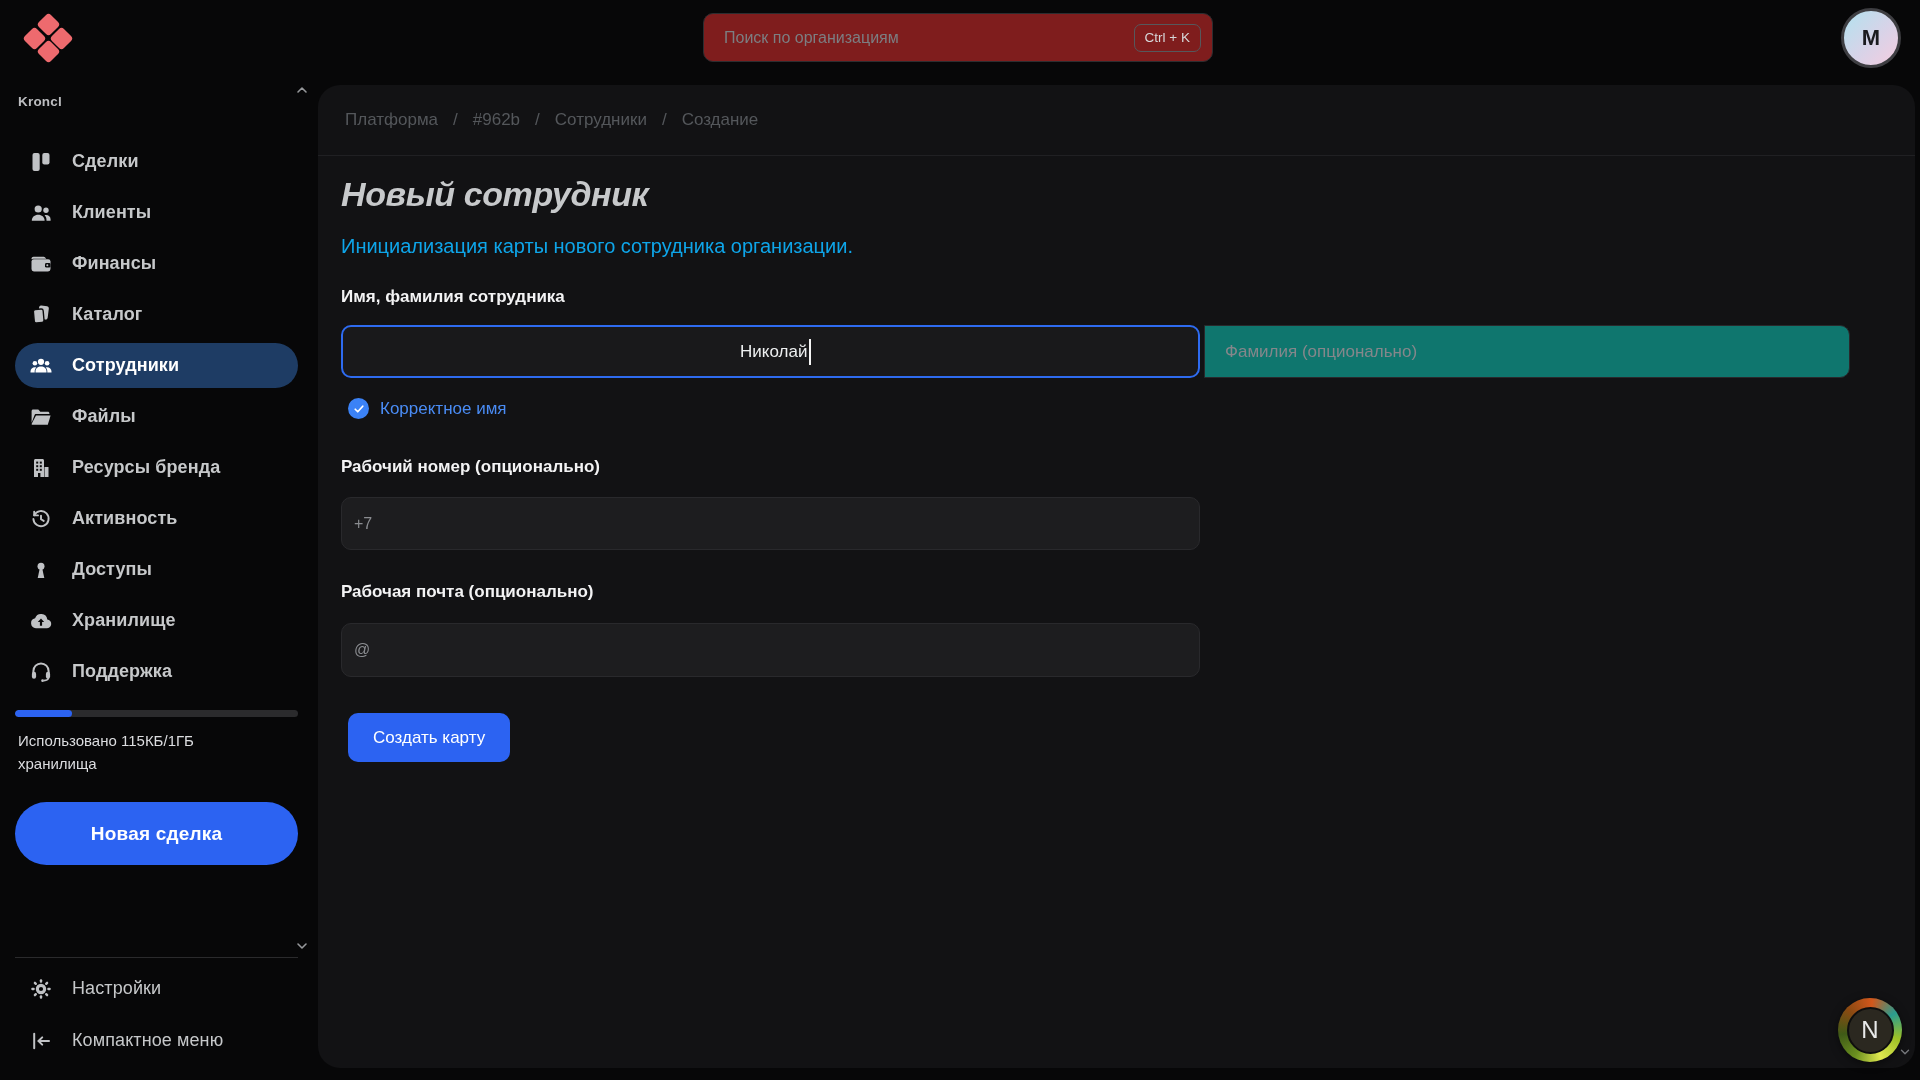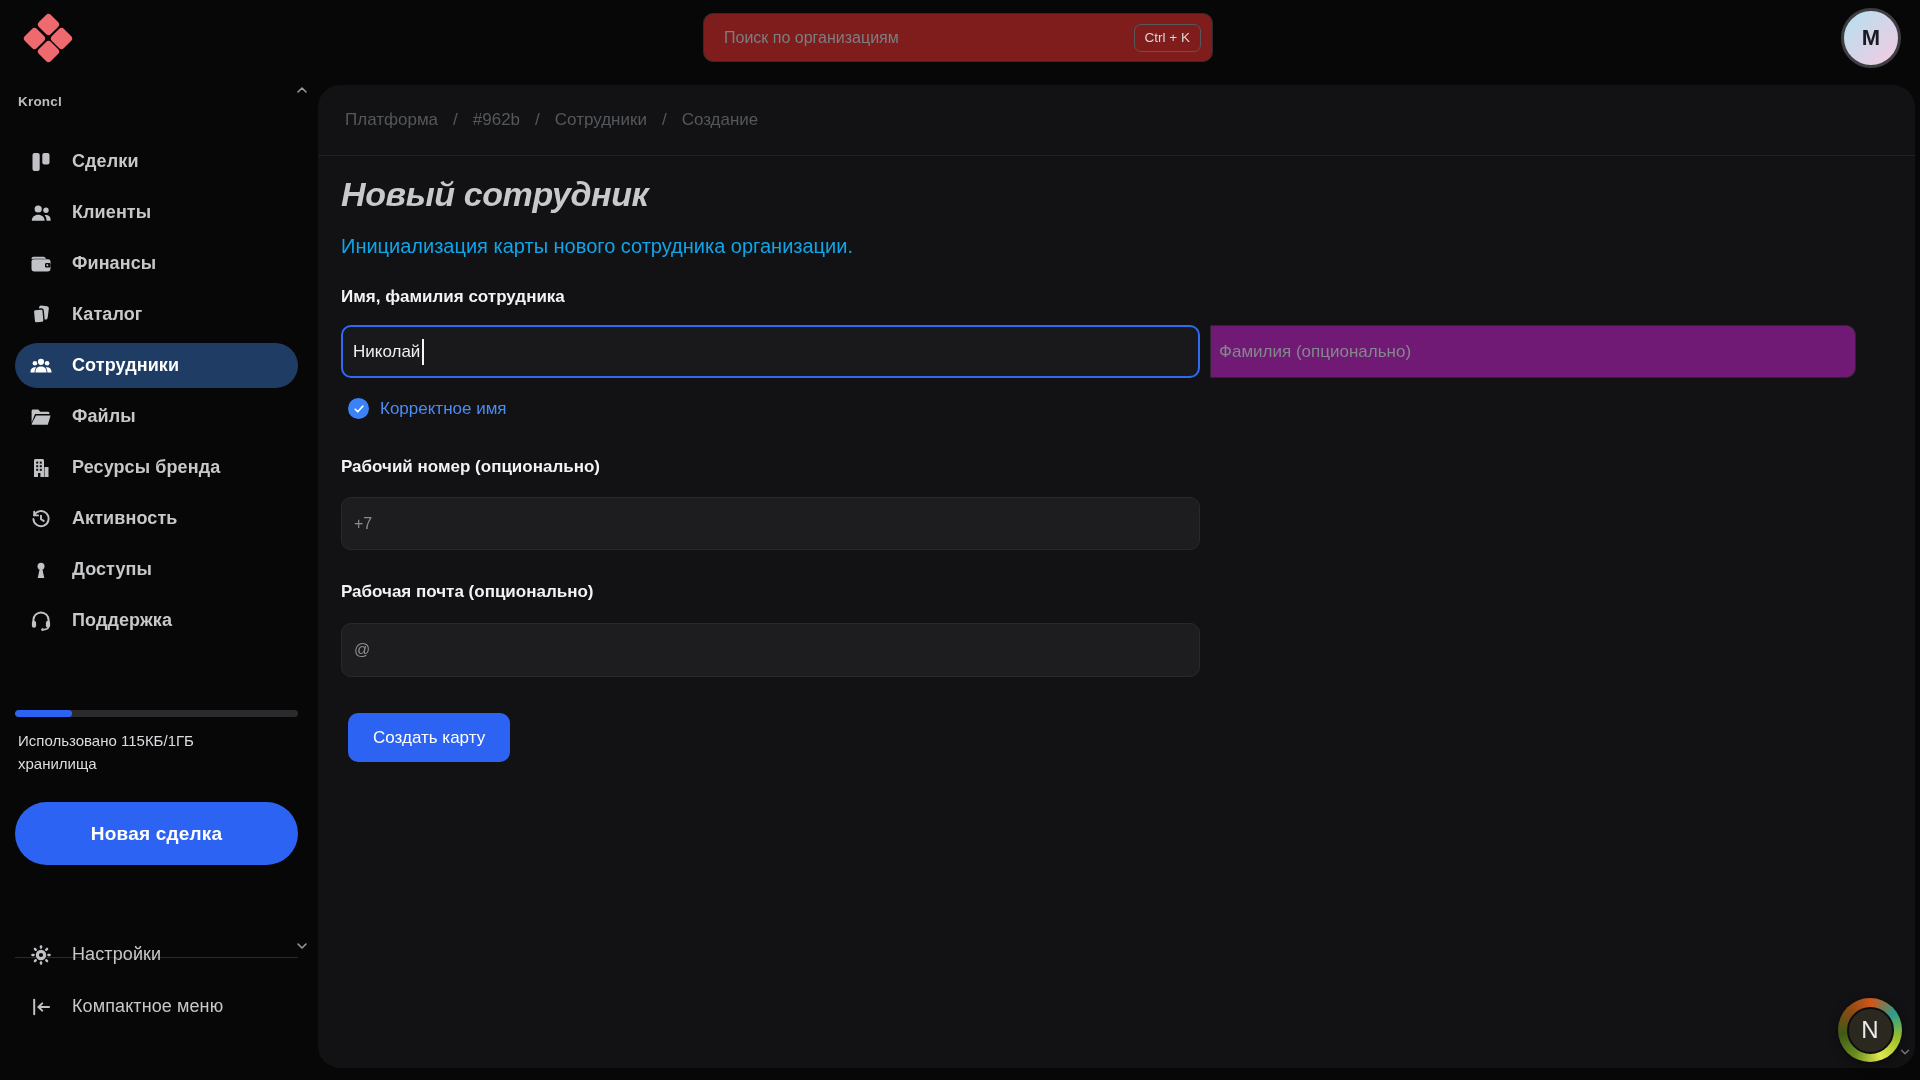--- a/index.html
+++ b/index.html
@@ -60,46 +60,46 @@
     border-radius:4px; background:#2b2b2d; overflow:hidden; }
   .storage-progress .fill{ height:100%; background:var(--accent); border-radius:4px; }
   .storage-label{ position:absolute; left:18px; top:729px; width:252px; font-size:15px;
     line-height:1.55; color:#dcdde0; }
 
   .new-deal{ position:absolute; left:15px; top:802px; width:283px; height:63px; border:none;
     border-radius:32px; background:var(--accent); color:#fff; font:700 19px "Liberation Sans","DejaVu Sans",sans-serif;
     cursor:pointer; letter-spacing:.2px; }
 
   .sidebar-divider{ position:absolute; left:15px; top:957px; width:283px; height:1px; background:#2a2a2c; }
-  .sidebar-footer-nav{ position:absolute; left:15px; top:932px; width:283px; }
+  .sidebar-footer-nav{ position:absolute; left:15px; top:966px; width:283px; }
   .sidebar-footer-nav .nav-item{ margin-bottom:7px; }
 
   
   .panel{ position:absolute; left:318px; top:85px; width:1597px; height:983px;
     background:#121214; border-radius:22px; }
   .bc-bar{ position:absolute; left:0; top:0; width:100%; height:71px; border-bottom:1px solid #202023;
     display:flex; align-items:center; padding-left:27px; }
   .bc-bar{ font-size:17px; color:#54575b; }
   .bc-item{ cursor:pointer; }
   .bc-sep{ margin:0 15px; }
 
   .page-title{ position:absolute; left:23px; top:90px; font-size:34px; font-weight:600;
     letter-spacing:-.4px; color:#c7c9cb;font-style:italic; }
   .page-subtitle{ position:absolute; left:23px; top:150px; font-size:20px; color:#0ea5e9; }
 
   .field-label{ position:absolute; left:23px; font-size:17px; font-weight:700; color:#f3f3f4; }
   .lbl-name{ top:202px; } .lbl-phone{ top:372px; } .lbl-email{ top:497px; }
 
   .name-row{ position:absolute; left:23px; top:240px; height:53px; display:flex; }
   .fake-input{ width:859px; height:53px; background:#19191b; border:2px solid #2e6bf0;
-    border-radius:10px; display:flex; align-items:center; padding-left:10px; cursor:text; }
+    border-radius:10px; display:flex; align-items:center; padding-left:10px; cursor:text;justify-content:center; }
   .fake-input .val{ font-size:17px; color:#eef0f1; }
   .caret{ display:inline-block; width:1.5px; height:26px; background:#f5f5f5; margin-left:2px; }
-  .lastname-input{ width:646px; height:53px; margin-left:10px; background:#701a75;
-    border:1px solid #29292c; border-radius:0 10px 10px 0; outline:none; padding-left:8px;
+  .lastname-input{ width:646px; height:53px; margin-left:4px; background:#0f766e;
+    border:1px solid #29292c; border-radius:0 10px 10px 0; outline:none; padding-left:20px;
     font:17px "Liberation Sans","DejaVu Sans",sans-serif; color:#e8e8ea; }
   .lastname-input::placeholder{ color:#85878b; }
 
   .valid-row{ position:absolute; left:30px; top:313px; display:flex; align-items:center; }
   .valid-badge{ width:21px; height:21px; border-radius:50%; background:#3b82f6;
     display:flex; align-items:center; justify-content:center; flex:none; }
   .valid-badge svg{ width:12px; height:12px; }
   .valid-text{ margin-left:11px; font-size:17px; color:var(--valid); }
 
   .text-input{ position:absolute; left:23px; width:859px; height:53px; background:#1d1d1f;
@@ -314,20 +314,28 @@
     <span class="nav-icon">
       <svg>
             <use href="#i-keyhole"></use>
           </svg>
     </span>
     <span class="nav-label">Доступы</span>
   </div>
       <div class="nav-item">
     <span class="nav-icon">
       <svg>
+            <use href="#i-cloud-upload"></use>
+          </svg>
+    </span>
+    <span class="nav-label">Хранилище</span>
+  </div>
+      <div class="nav-item">
+    <span class="nav-icon">
+      <svg>
             <use href="#i-headset"></use>
           </svg>
     </span>
     <span class="nav-label">Поддержка</span>
   </div>
     </nav>
 
   <div class="storage-progress">
     <div class="fill" style="width: 20%;"></div>
   </div>

